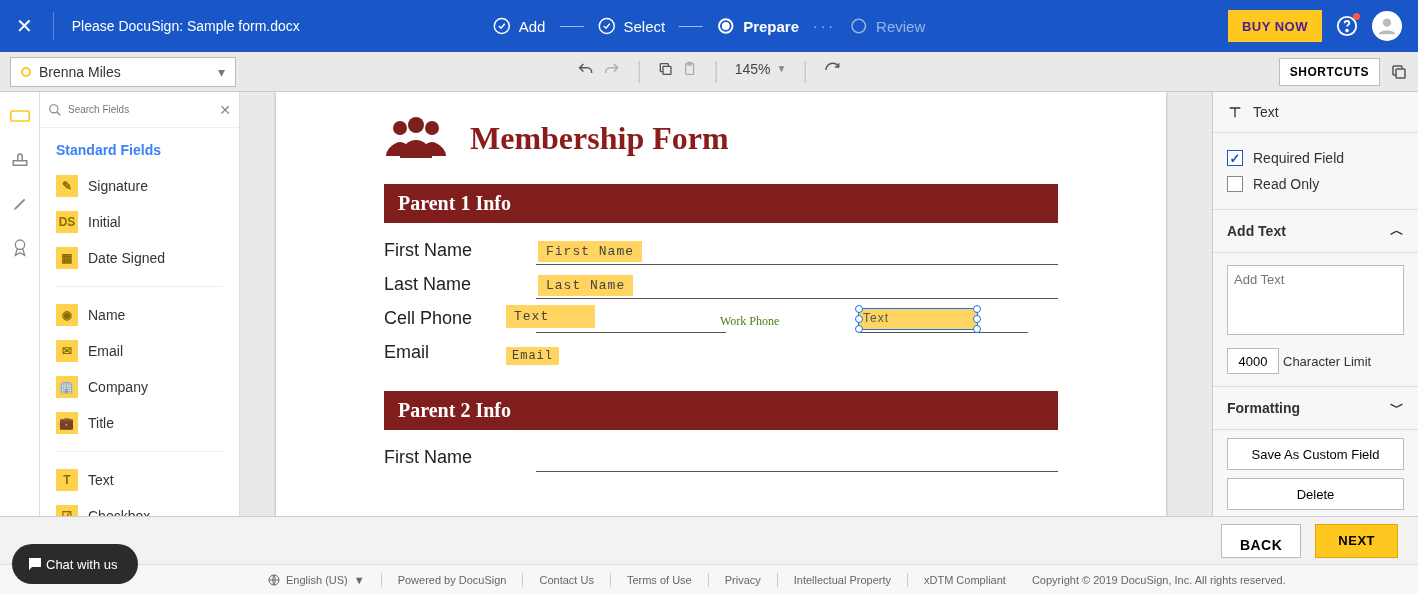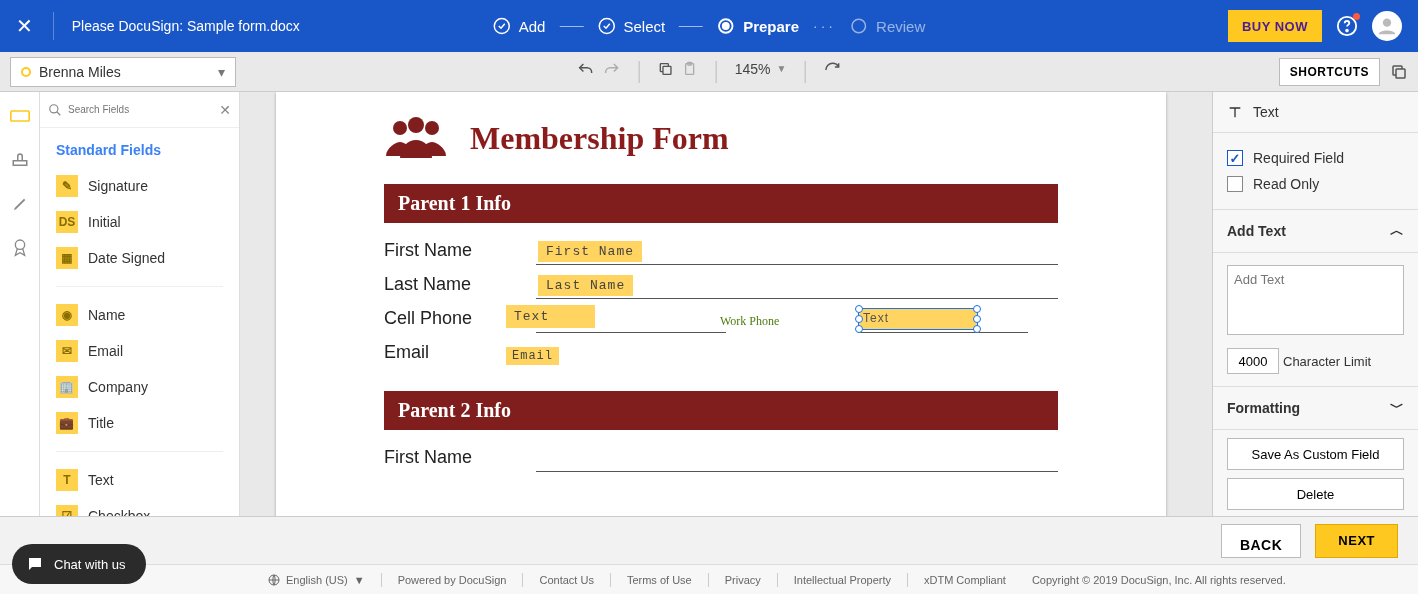--- a/index.html
+++ b/index.html
@@ -70,21 +70,21 @@
   .rp-btn{display:block;width:calc(100% - 28px);margin:8px 14px 0;height:32px;background:#fff;border:1px solid #bbb;font-size:13px}
   
   .footbar{position:absolute;right:0;bottom:30px;left:0;height:48px;background:#f2f2f2;border-top:1px solid #ccc;display:flex;align-items:center;justify-content:flex-end;padding:0 20px;gap:14px}
   .btn-back{height:34px;padding:12px 18px;background:#fff;border:1px solid #bbb;font-weight:700;letter-spacing:.5px;font-size:14px}
   .btn-next{height:34px;padding:0 22px;background:#ffc820;border:1px solid #e0a800;font-weight:700;letter-spacing:.5px;font-size:13px}
   
   .legal{position:absolute;bottom:0;left:0;right:0;height:30px;background:#f7f7f7;border-top:1px solid #ddd;display:flex;align-items:center;gap:16px;padding:0 24px 0 268px;font-size:11px;color:#666}
   .legal .lsep{width:1px;height:14px;background:#ccc}
   .legal .lang{display:flex;align-items:flex-start;gap:6px}
   
-  .chat{position:absolute;left:12px;bottom:10px;background:#2b2b2b;color:#fff;border-radius:24px;height:40px;padding:0 20px 0 14px;display:flex;align-items:center;gap:10px;font-size:13px;z-index:10}
+  .chat{position:absolute;left:12px;bottom:10px;background:#2b2b2b;color:#fff;border-radius:24px;height:40px;padding:0 20px 0 14px;display:flex;align-items:center;gap:2px;font-size:13px;z-index:10}
   svg{display:block}
 </style>
 </head>
 <body>
 
 <div class="topbar">
   <span class="close-btn">✕</span>
   <span class="divider-v"></span>
   <span class="doc-title">Please DocuSign: Sample form.docx</span>
 

